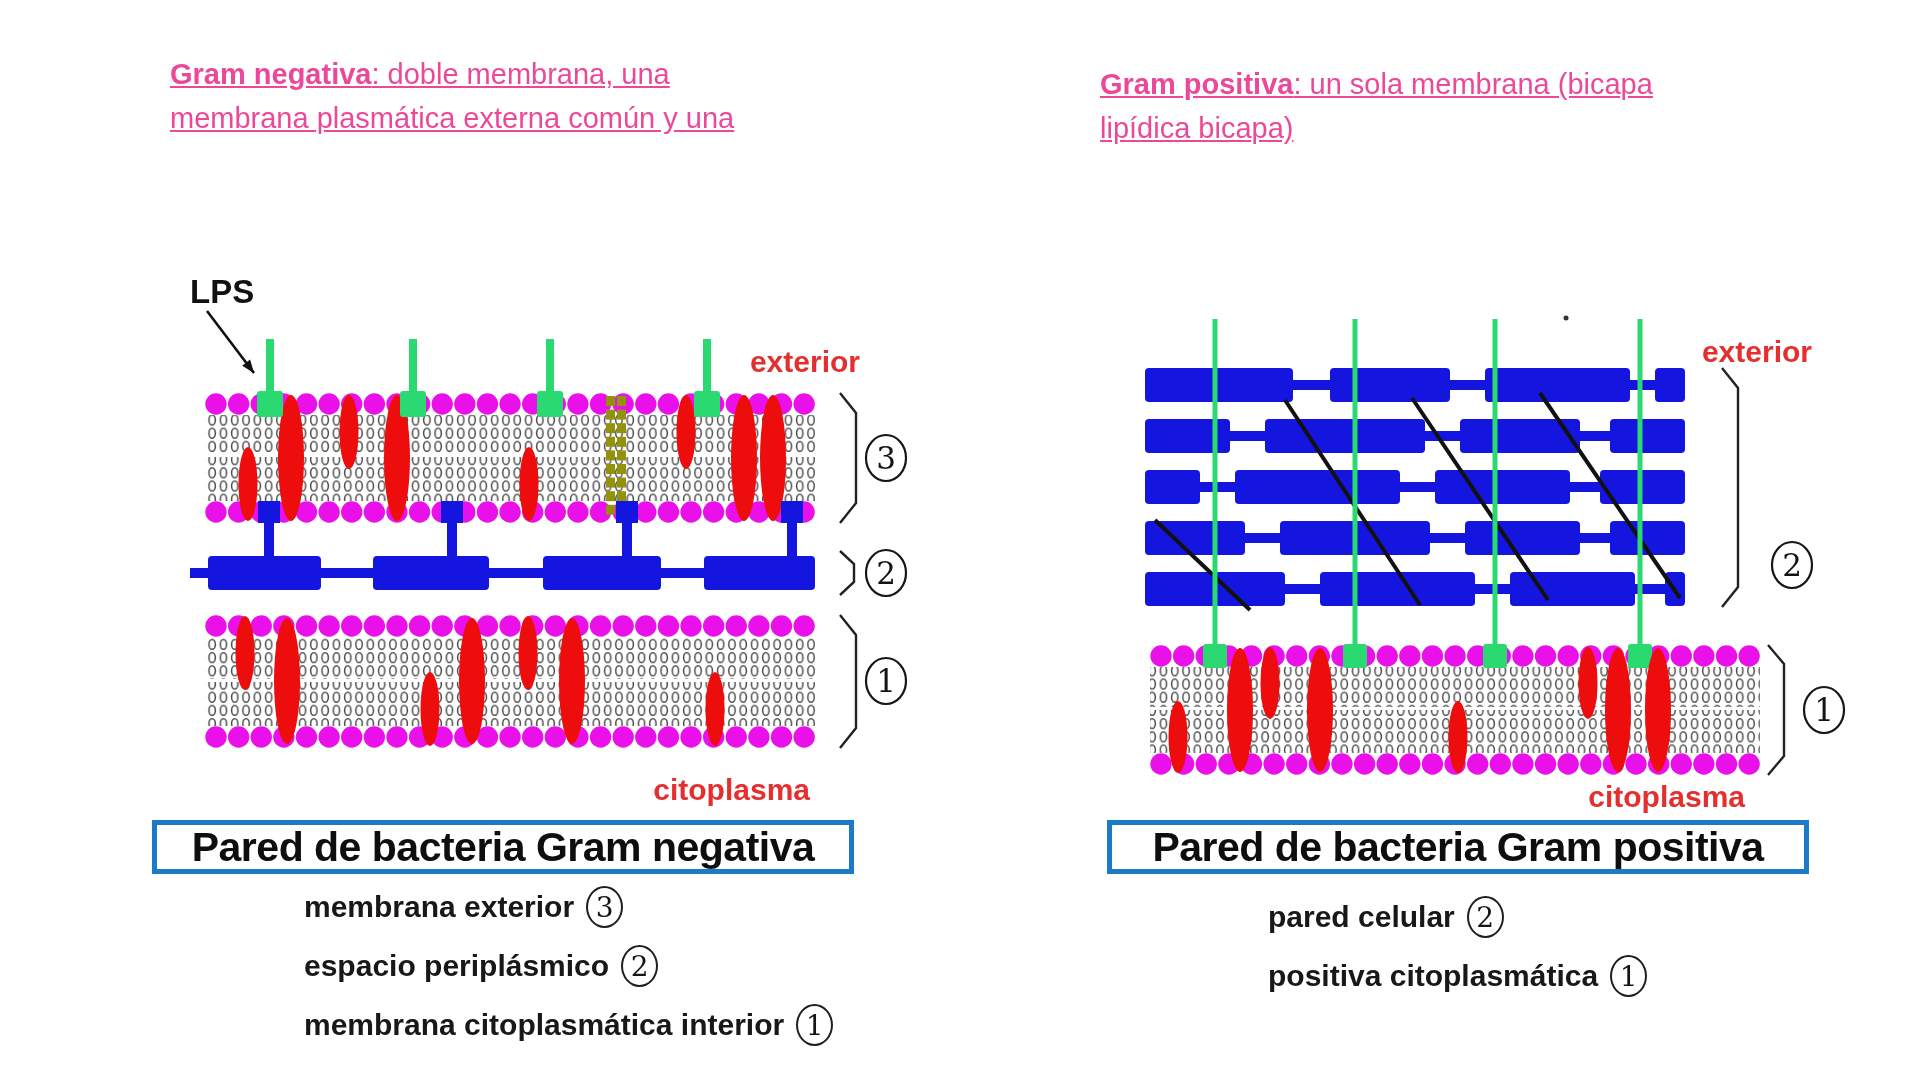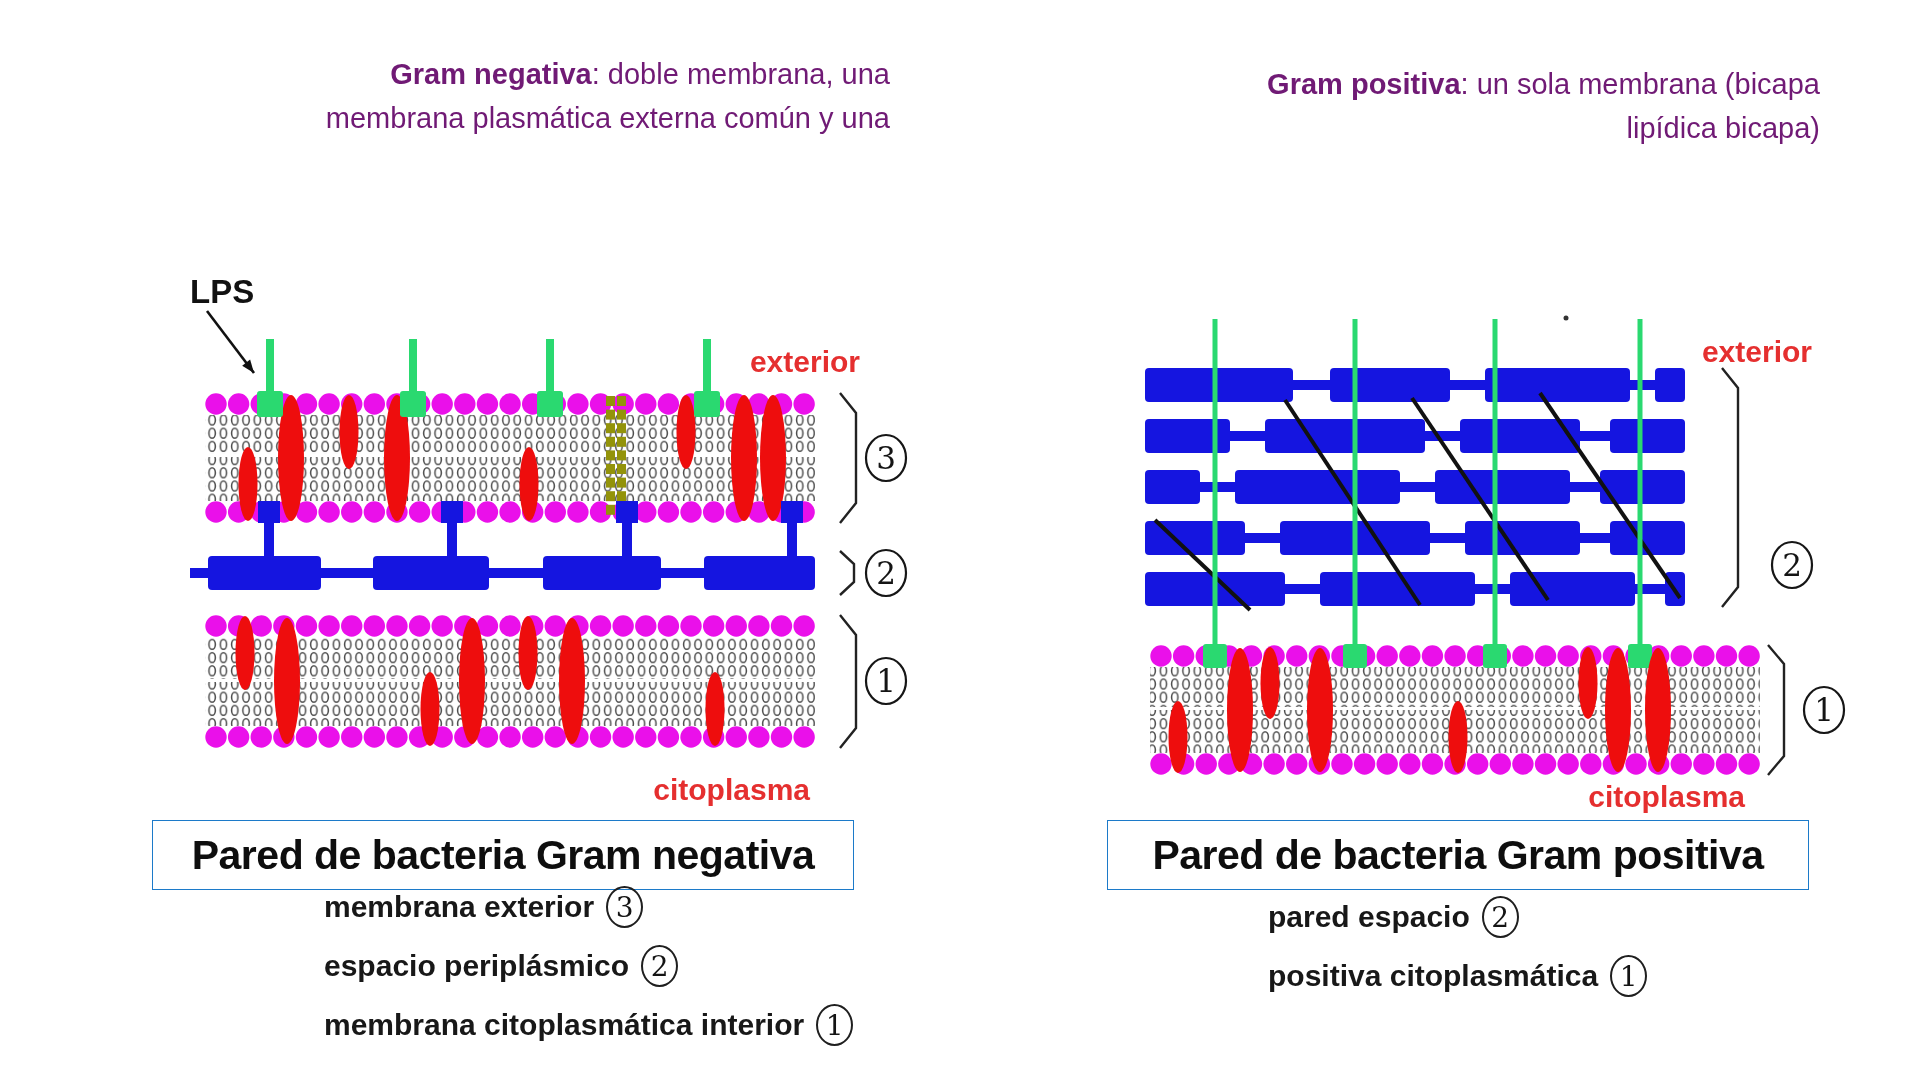--- a/index.html
+++ b/index.html
@@ -1,22 +1,22 @@
 <!DOCTYPE html>
 <html><head>
 <meta charset="utf-8">
 <style>
   html,body{margin:0;padding:0;background:#fff;width:1920px;height:1080px;overflow:hidden;
             font-family:"Liberation Sans",sans-serif;}
   .page{position:relative;width:1920px;height:1080px;background:#fff;}
-  .heading{position:absolute;font:400 29px/44px "Liberation Sans",sans-serif;color:#701a75;text-align:right;}
+  .heading{position:absolute;font:400 29px/44px "Liberation Sans",sans-serif;color:#ec4899;text-align:left;text-decoration:underline;}
   .heading b{font-weight:700;}
   .heading span{display:block;}
   .diagram-svg{position:absolute;}
-  .titlebox{position:absolute;height:70px;border:1px solid #4c1d95;box-sizing:border-box;display:flex;
+  .titlebox{position:absolute;height:54px;border:5px solid #4c1d95;box-sizing:border-box;display:flex;
             align-items:center;justify-content:center;font:700 41px "Liberation Sans",sans-serif;
             color:#0e0e0e;letter-spacing:-0.5px;white-space:nowrap;}
   .legend{position:absolute;display:flex;flex-direction:column;gap:17px;}
   .legend-item{display:flex;align-items:center;font:700 30px "Liberation Sans",sans-serif;color:#181818;white-space:nowrap;}
   .legend-circ{display:inline-flex;align-items:center;justify-content:center;width:37px;height:42px;
                border:2.5px solid #1f1f1f;border-radius:50%;font:400 28px "DejaVu Serif",serif;
                color:#141414;margin-left:12px;box-sizing:border-box;}
   svg text.lps{font:700 33px "Liberation Sans",sans-serif;fill:#111;}
   svg text.redlabel{font:700 30px "Liberation Sans",sans-serif;}
   svg .bracket{fill:none;stroke:#222;stroke-width:2.4px;}
@@ -390,37 +390,37 @@
       </defs>
     </svg>
 
   <div class="titlebox" style="left: 152px; top: 820px; width: 702px; border-color: rgb(28, 122, 201);">
     <span>Pared de bacteria Gram negativa</span>
   </div>
   <div class="titlebox" style="left: 1107px; top: 820px; width: 702px; border-color: rgb(28, 122, 201);">
     <span>Pared de bacteria Gram positiva</span>
   </div>
 
-  <div class="legend" style="left:324px;top:886px;">
+  <div class="legend" style="left:304px;top:886px;">
     <div class="legend-item">
       <span>membrana exterior</span>
       <span class="legend-circ">3</span>
     </div>
     <div class="legend-item">
       <span>espacio periplásmico</span>
       <span class="legend-circ">2</span>
     </div>
     <div class="legend-item">
       <span>membrana citoplasmática interior</span>
       <span class="legend-circ">1</span>
     </div>
   </div>
   <div class="legend" style="left:1268px;top:896px;">
     <div class="legend-item">
-      <span>pared espacio</span>
+      <span>pared celular</span>
       <span class="legend-circ">2</span>
     </div>
     <div class="legend-item">
       <span>positiva citoplasmática</span>
       <span class="legend-circ">1</span>
     </div>
   </div>
 </div>
 
 </body></html>

